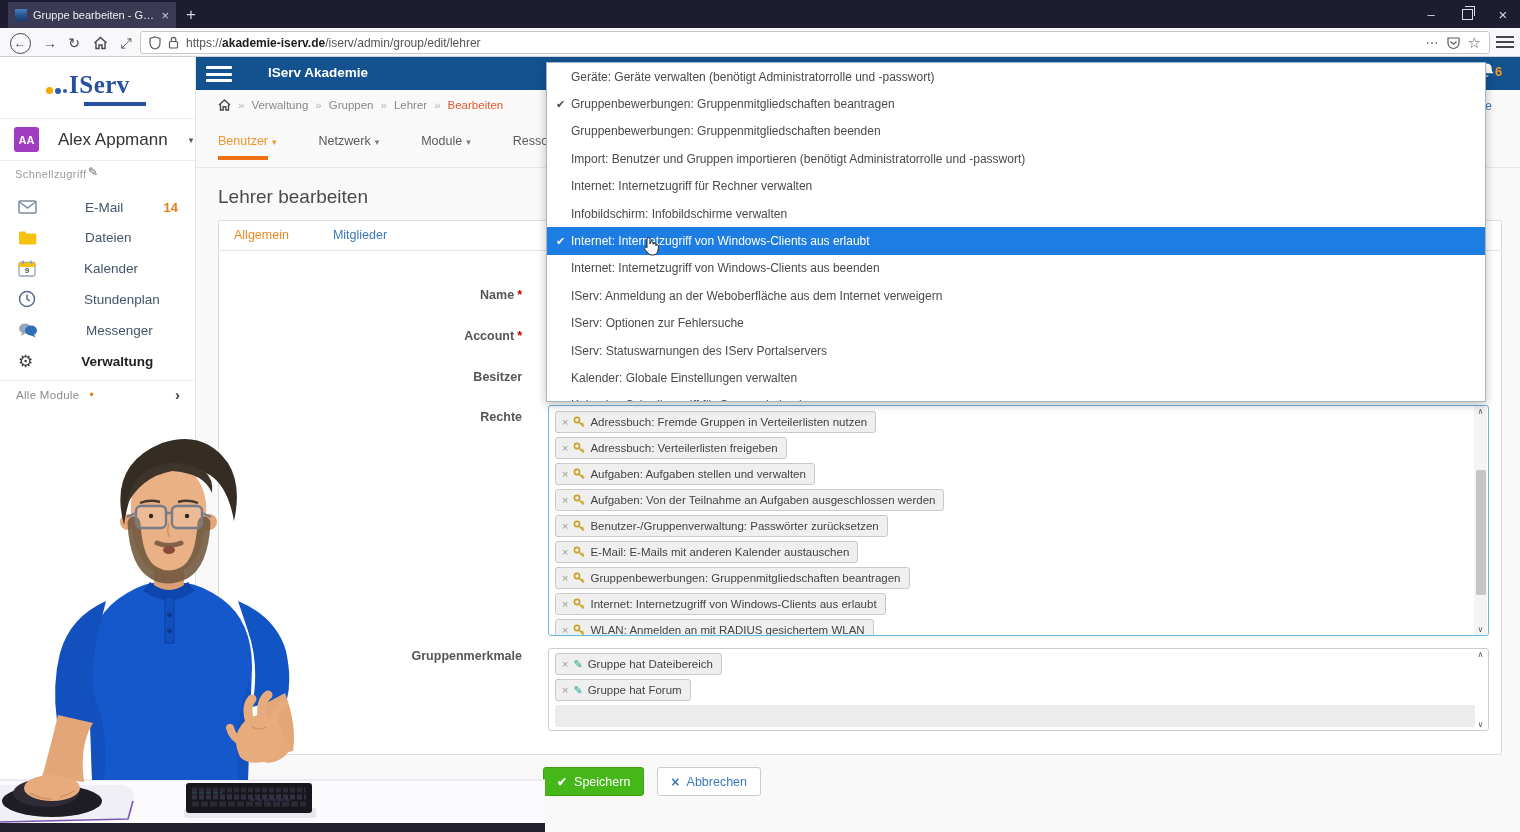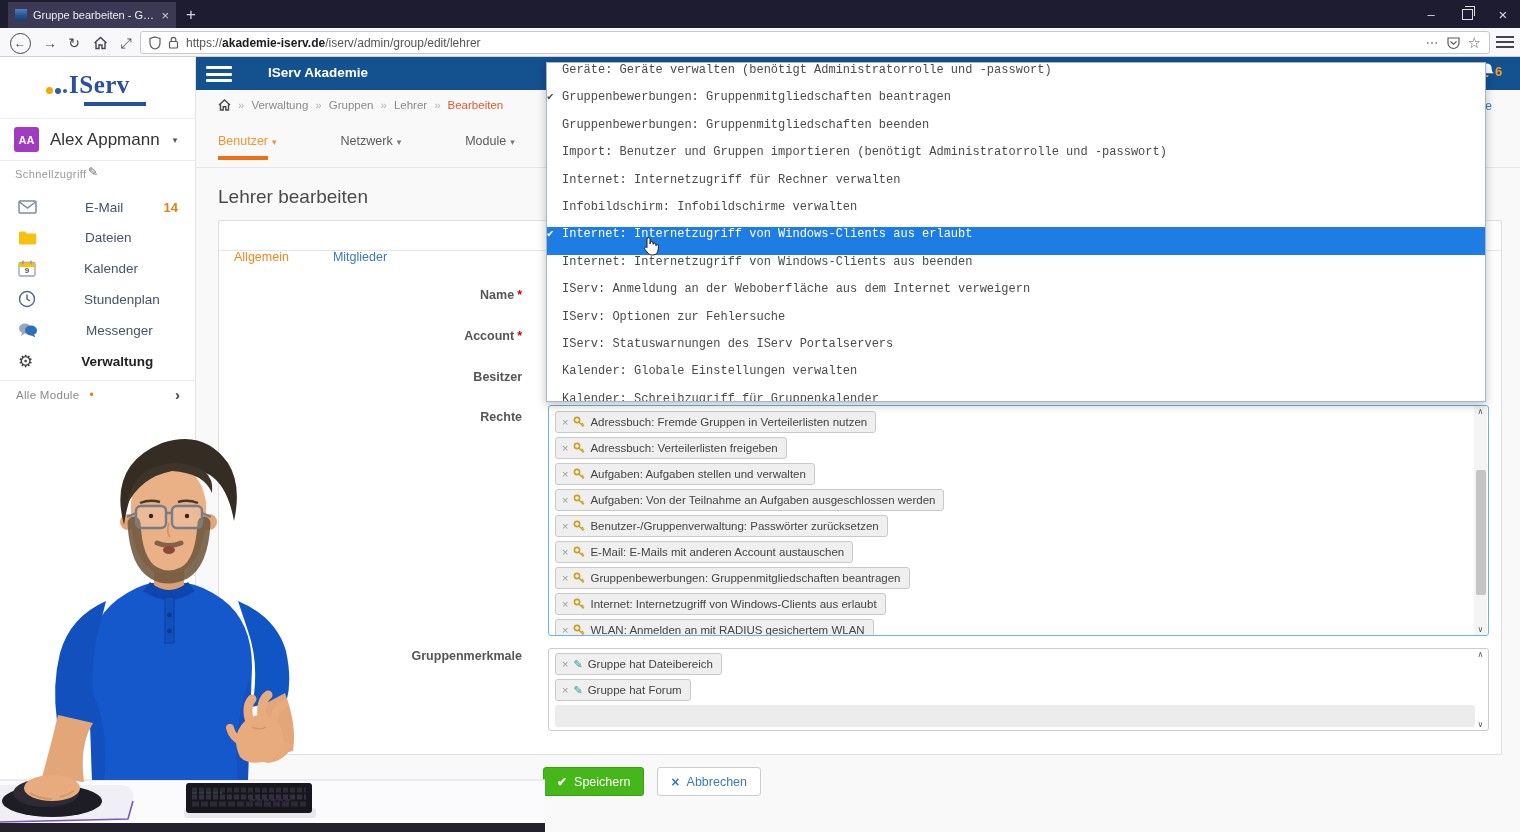--- a/index.html
+++ b/index.html
@@ -32,21 +32,21 @@
   .hamb{left:1496px;top:33px;width:18px;height:18px;z-index:91;display:flex;flex-direction:column;justify-content:center;gap:3px;}
   .hamb i{display:block;height:2px;background:#45454c;}
 
   
   .sidebar{left:0;top:57px;width:196px;height:775px;background:#fff;border-right:1px solid #e3e3e3;box-sizing:border-box;z-index:10;}
   .logo{left:46px;top:72px;z-index:11;display:flex;align-items:flex-end;gap:2px;}
   .logo .dot{border-radius:50%;display:inline-block;}
   .logo .txt{font-size:25px;font-weight:bold;color:#27509e;letter-spacing:.5px;line-height:1;font-family:"Liberation Serif",serif;}
   .logobar{left:84px;top:102px;width:62px;height:4px;background:#27509e;z-index:11;}
   .sdiv{left:0;width:196px;height:1px;background:#ececec;z-index:11;}
-  .userrow{left:14px;top:127px;display:flex;align-items:center;gap:11px;z-index:11;}
+  .userrow{left:14px;top:127px;display:flex;align-items:center;gap:19px;z-index:11;}
   .avatar{width:25px;height:25px;border-radius:3px;background:#a13bbf;color:#fff;font-size:11px;font-weight:bold;
     display:flex;align-items:center;justify-content:center;}
   .uname{font-size:17px;color:#333;}
   .ucaret{font-size:9px;color:#555;margin-left:2px;}
   .quick{left:15px;top:168px;font-size:11px;color:#9a9a9a;letter-spacing:.4px;z-index:11;}
   .quickpen{left:88px;top:165px;font-size:12px;color:#666;z-index:11;}
   .sitem{left:0;width:196px;height:30px;display:flex;align-items:center;gap:12px;padding-left:18px;box-sizing:border-box;z-index:11;}
   .sitem .lbl{font-size:13.5px;color:#44546a;margin-left:36px;}
   .sitem.active .lbl{font-weight:bold;color:#222;}
   .sitem .badge{margin-left:auto;margin-right:18px;color:#e87d1a;font-weight:bold;font-size:13px;}
@@ -59,29 +59,29 @@
   .appheader{left:196px;top:57px;width:1324px;height:33px;background:#14518f;z-index:5;}
   .apphamb{left:206px;top:66px;width:26px;height:16px;display:flex;flex-direction:column;justify-content:space-between;z-index:6;}
   .apphamb i{height:3px;background:#fff;border-radius:1px;}
   .apptitle{left:268px;top:65px;color:#fff;font-size:13.5px;font-weight:bold;z-index:6;}
   .bell{left:1479px;top:62px;z-index:6;}
   .bellnum{left:1495px;top:64px;color:#f59b22;font-weight:bold;font-size:13px;z-index:6;}
   .content{left:196px;top:90px;width:1324px;height:742px;background:#f9f9f9;z-index:4;}
   .crumbs{left:218px;top:99px;display:flex;align-items:center;gap:7px;font-size:11.5px;color:#8a8a8a;z-index:6;}
   .crumbs .sep{color:#b3b3b3;}
   .crumbs .last{color:#e2582e;}
-  .navtabs{left:218px;top:134px;display:flex;gap:64px;font-size:12.5px;color:#5a5a5a;z-index:6;}
+  .navtabs{left:218px;top:134px;display:flex;gap:42px;font-size:12.5px;color:#5a5a5a;z-index:6;}
   .navtabs .c{font-size:9px;margin-left:4px;color:#7a7a7a;}
   .navtabs .on{color:#f2952f;}
   .navtabs .on .c{color:#f2952f;}
   .tabunder{left:218px;top:156px;width:50px;height:4px;background:#ed7013;z-index:6;}
   .tabsline{left:196px;top:167px;width:1324px;height:1px;background:#e6e6e6;z-index:5;}
   .h1{left:218px;top:186px;font-size:19px;color:#4a4a4a;z-index:6;}
   .panel{left:218px;top:220px;width:1284px;height:535px;background:#fff;border:1px solid #dedede;border-radius:2px;box-sizing:border-box;z-index:6;}
-  .paneltabs{left:234px;top:228px;display:flex;gap:44px;font-size:12.5px;z-index:7;margin-top:22px;}
+  .paneltabs{left:234px;top:228px;display:flex;gap:44px;font-size:12.5px;z-index:7;}
   .paneltabs .a{color:#f0871f;}
   .paneltabs .b{color:#3b79b8;}
   .panelhead{left:219px;top:250px;width:1282px;height:1px;background:#e5e5e5;z-index:7;}
   .flabel{width:300px;text-align:right;font-size:12.5px;font-weight:bold;color:#555;z-index:7;left:222px;}
   .req{color:#c00;margin-left:3px;font-weight:bold;}
 
   
   .bigbox{left:548px;width:941px;background:#fff;box-sizing:border-box;z-index:8;border-radius:3px;}
   .rights{top:405px;height:231px;border:1px solid #6fb3e0;padding:5px 20px 5px 6px;overflow:hidden;}
   .merk{top:648px;height:83px;border:1px solid #ccc;padding:4px 20px 4px 6px;overflow:hidden;}
@@ -89,21 +89,21 @@
     padding:2px 8px 2px 6px;margin-bottom:4px;font-size:11.5px;color:#444;height:16px;}
   .tag .x{color:#999;font-size:11px;line-height:1;cursor:default;}
   .emptyinput{margin-top:2px;width:920px;height:22px;background:#ececec;border-radius:3px;}
   .vscroll{width:13px;background:#f4f4f4;z-index:9;display:flex;flex-direction:column;align-items:center;justify-content:space-between;
     font-size:8px;color:#555;box-sizing:border-box;padding:1px 0;}
   .vthumb{position:absolute;left:1.5px;width:10px;background:#c5c5c5;border-radius:2px;}
 
   
   .dropdown{left:546px;top:62px;width:940px;height:340px;background:#fff;border:1px solid #a6b6c6;
     box-shadow:0 3px 9px rgba(0,0,0,.25);z-index:60;overflow:hidden;box-sizing:border-box;}
-  .dd-item{height:27.4px;display:flex;font-size:12px;color:#4a4a4a;box-sizing:border-box;font-family:Liberation Mono, monospace;}
+  .dd-item{height:27.4px;display:flex;align-items:center;padding-left:9px;font-size:12px;color:#4a4a4a;box-sizing:border-box;}
   .dd-item .check{width:15px;font-size:11px;visibility:hidden;flex:0 0 auto;}
   .dd-item.is-checked .check{visibility:visible;}
   .dd-item.is-highlighted{background:#1d7de2;color:#fff;}
   .ddscroll{left:1471px;top:63px;height:338px;}
   .helplink{left:1468px;top:99px;font-size:12px;color:#3b79b8;z-index:6;}
 
   
   .btnrow{left:543px;top:767px;display:flex;gap:13px;z-index:8;}
   .btn{height:29px;display:flex;align-items:center;gap:7px;padding:0 13px;border-radius:3px;font-size:12.5px;box-sizing:border-box;}
   .btn.save{background:#45b718;border:1px solid #3da013;color:#fff;}
@@ -336,21 +336,21 @@
       </svg>
       <span>Benutzer-/Gruppenverwaltung: Passwörter zurücksetzen</span>
     </div>
 
     <div class="tag">
       <span class="x">×</span>
       <svg width="12" height="12" viewBox="0 0 12 12">
         <circle cx="4" cy="4" r="2.6" fill="none" stroke="#c9a227" stroke-width="1.6"></circle>
         <path d="M6 6 L10.5 10.5 M8.5 8.5 L10 7 M9.7 9.7 L11 8.6" stroke="#c9a227" stroke-width="1.5" fill="none"></path>
       </svg>
-      <span>E-Mail: E-Mails mit anderen Account austauschen</span>
+      <span>E-Mail: E-Mails mit anderen Kalender austauschen</span>
     </div>
 
     <div class="tag">
       <span class="x">×</span>
       <svg width="12" height="12" viewBox="0 0 12 12">
         <circle cx="4" cy="4" r="2.6" fill="none" stroke="#c9a227" stroke-width="1.6"></circle>
         <path d="M6 6 L10.5 10.5 M8.5 8.5 L10 7 M9.7 9.7 L11 8.6" stroke="#c9a227" stroke-width="1.5" fill="none"></path>
       </svg>
       <span>Gruppenbewerbungen: Gruppenmitgliedschaften beantragen</span>
     </div>

